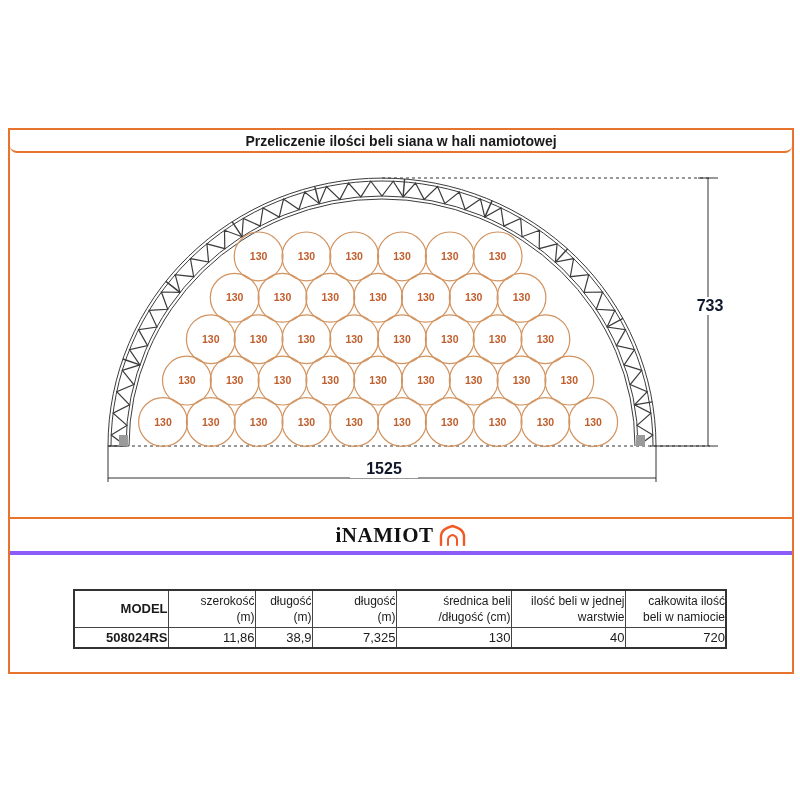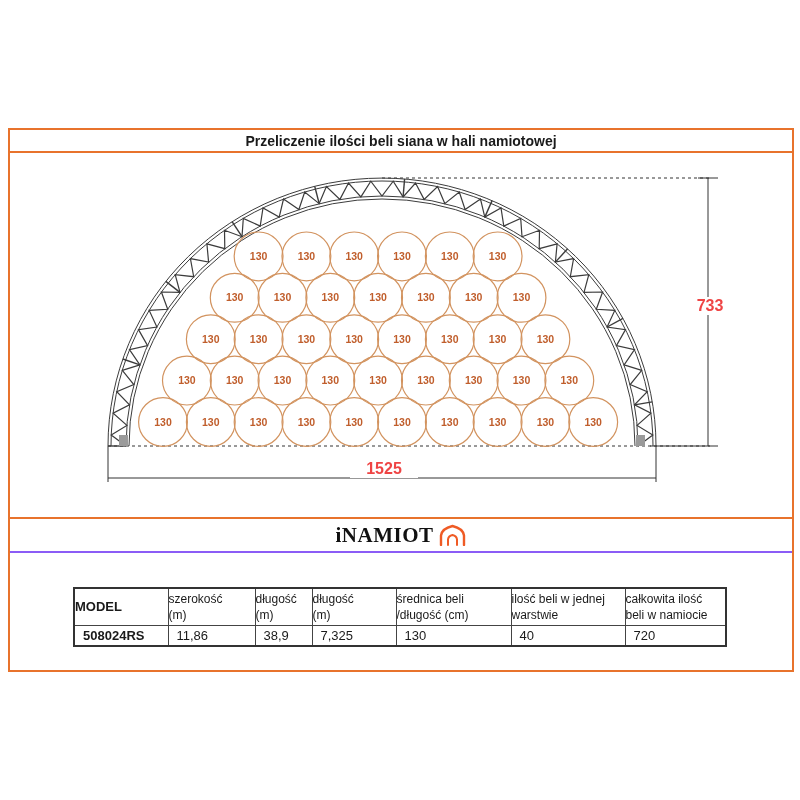--- a/index.html
+++ b/index.html
@@ -9,43 +9,43 @@
     position:relative; overflow:hidden;
     color:#1a1a1a;
   }
   .frame {
     position:absolute; left:8px; top:128px; width:786px;
     border:2px solid #e8732c; background:#fff; box-sizing:border-box;
   }
   .title-row {
     height:21px; border-bottom:2px solid #e8732c;
     display:flex; align-items:center; justify-content:center;
-    font-size:14px; font-weight:bold;
+    font-size:14px; font-weight:bold;border-radius:7px;
   }
   .diagram-row { height:364px; position:relative; }
   .diagram-row svg { position:absolute; left:0; top:0; }
   .logo-row {
-    height:32px; border-top:2px solid #e8732c; border-bottom:2px solid #8b5cf6;
+    height:32px; border-top:2px solid #e8732c; border-bottom:4px solid #8b5cf6;
     display:flex; align-items:center; justify-content:center; gap:4px;
   }
   .logo-text {
     font-family:"Liberation Serif", serif; font-weight:bold;
     font-size:21px; letter-spacing:0.5px; color:#111;
   }
   .table-row { height:117px; position:relative; }
   .dim-label {
     position:absolute; background:#fff; font-weight:bold; font-size:16px;
-    padding:0 2px; text-align:center; line-height:18px; color:#ef4444;
+    padding:0 2px; text-align:center; line-height:18px; color:#0f172a;
   }
   #dim-width  { left:340px; top:307px; width:64px; }
   #dim-height { left:677px; top:144px; width:42px; }
   table.spec {
     position:absolute; left:63px; top:34px;
     border-collapse:collapse; table-layout:fixed;
-    font-size:12px; text-align:left; background:#fff;
+    font-size:12px; text-align:right; background:#fff;
   }
   table.spec th, table.spec td {
     border:1px solid #444; padding:0; font-weight:normal;
     overflow:hidden; white-space:nowrap;
   }
   table.spec { border:2px solid #333; }
   table.spec th { height:36px; line-height:16px; vertical-align:middle; }
   table.spec td { height:19px; font-size:13px; line-height:19px;padding-left:8px; }
   .th-model, .td-model { font-weight:bold !important; font-size:13px; }
 </style>

